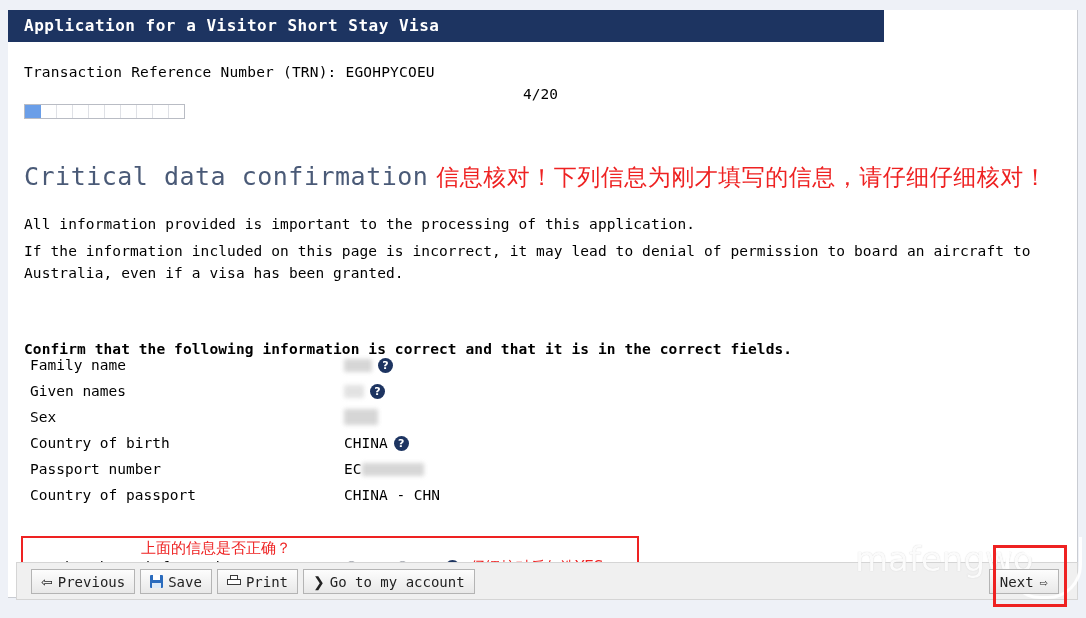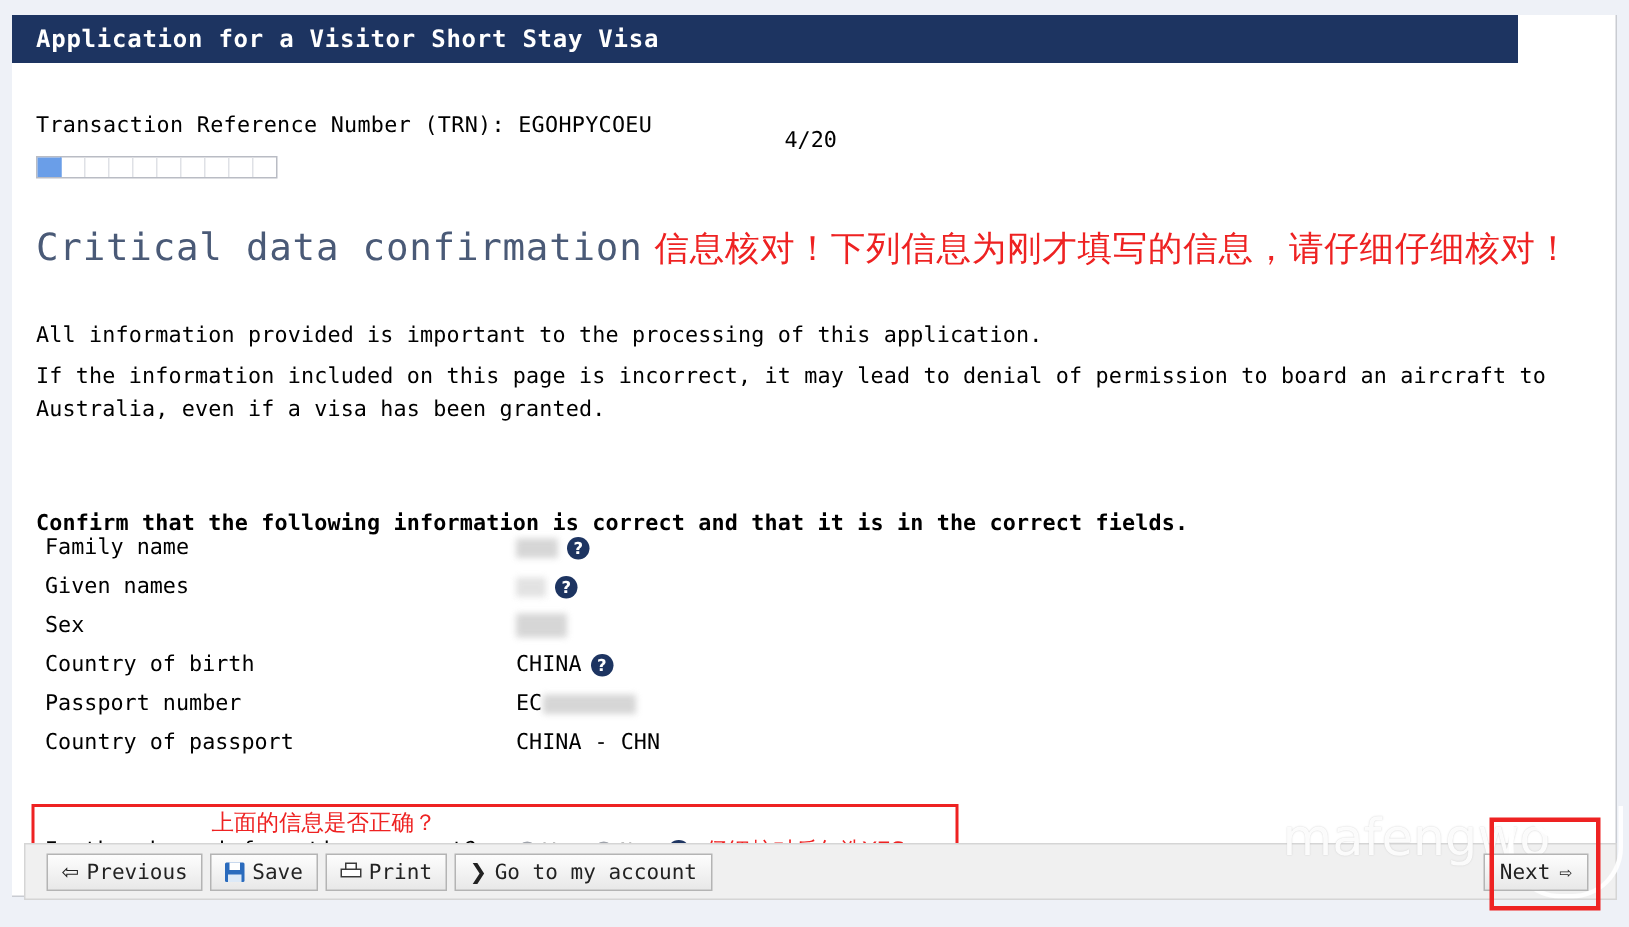--- a/index.html
+++ b/index.html
@@ -35,41 +35,41 @@
     border-bottom: 1px solid #c9ccd2;
     height: 588px;
     box-sizing: border-box;
   }
 
   
   #title-bar {
     position: absolute;
     left: 0;
     top: 0;
-    width: 1004px;
+    width: 876px;
     height: 32px;
     background: #1d3461;
     color: #ffffff;
     font-family: "DejaVu Sans Mono", "Liberation Mono", monospace;
     font-size: 16px;
     font-weight: bold;
     letter-spacing: 0.5px;
     line-height: 32px;
     padding-left: 16px;
     box-sizing: border-box;
     white-space: nowrap;
   }
 
   
   #doc-body {
     position: absolute;
     left: 0;
     top: 32px;
     width: 1070px;
-    padding: 12px 16px;
+    padding: 0 16px;
     box-sizing: border-box;
   }
 
   .trn-line {
     margin-top: 22px;
     font-size: 14.5px;
     color: #000000;
     letter-spacing: 0.2px;
     white-space: nowrap;
   }
@@ -99,21 +99,21 @@
     border-right: 1px solid #dfe1e6;
     box-sizing: border-box;
   }
   #progress-bar .seg:last-child { border-right: none; }
   #progress-bar .seg.filled { background: #6a9ee8; border-right-color: #6a9ee8; }
 
   
   .heading-row {
     position: absolute;
     left: 16px;
-    top: 108px;
+    top: 120px;
     white-space: nowrap;
   }
   .heading-en {
     font-size: 25px;
     color: #4a5a77;
     letter-spacing: 0.5px;
     font-family: "DejaVu Sans Mono", "Liberation Mono", monospace;
   }
   .heading-cn {
     font-size: 23px;

